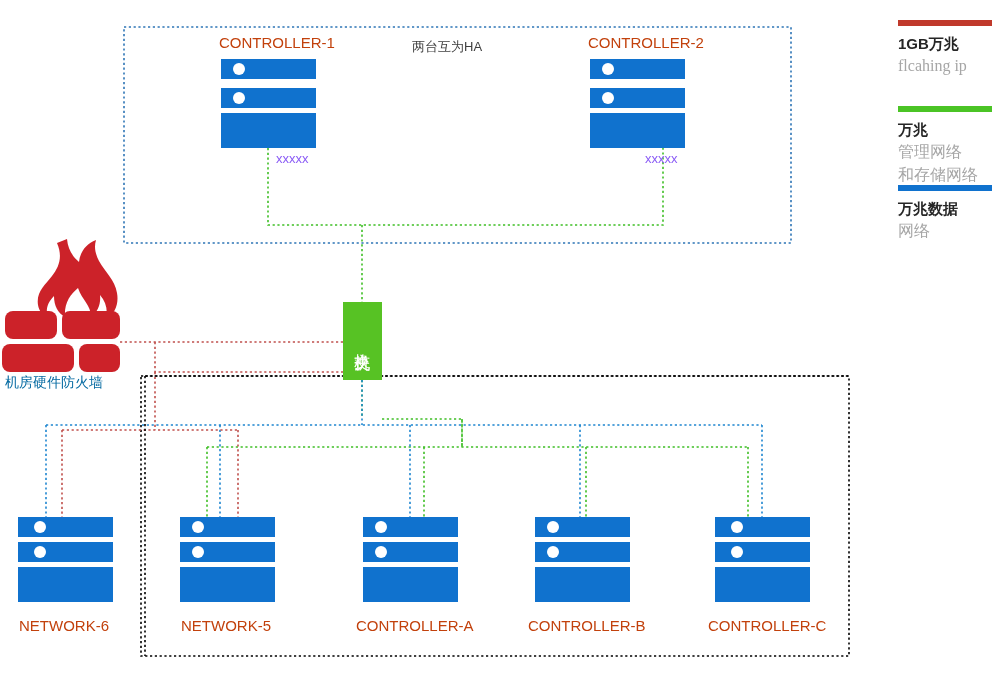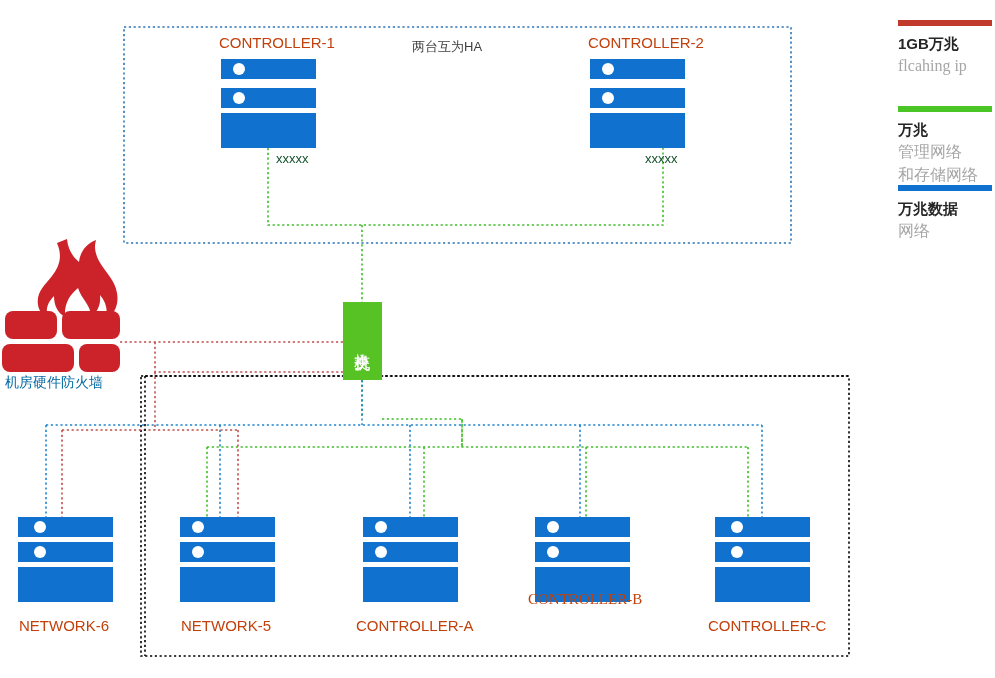--- a/index.html
+++ b/index.html
@@ -1,20 +1,20 @@
 <!DOCTYPE html>
 <html><head>
 <meta charset="utf-8">
 <style>
   html,body{margin:0;padding:0;background:#ffffff;}
   body{width:995px;height:678px;font-family:"Liberation Sans","DejaVu Sans",sans-serif;overflow:hidden;}
   #stage{position:relative;width:995px;height:678px;background:#fff;}
   svg.layer{position:absolute;left:0;top:0;width:995px;height:678px;}
   .nodelabel{position:absolute;color:#c2410c;font-size:15px;white-space:nowrap;}
-  .smalllabel{position:absolute;color:#14532d;font-size:13px;white-space:nowrap;}
+  .smalllabel{position:absolute;color:#8b5cf6;font-size:13px;white-space:nowrap;}
   .cnlabel{position:absolute;color:#3f3f3f;font-size:13px;white-space:nowrap;}
   .switchbox{position:absolute;background:#57c224;color:#ffffff;font-size:16px;
     display:flex;align-items:center;justify-content:center;letter-spacing:1px;
     writing-mode:vertical-rl;text-orientation:upright;line-height:1.08;}
   .legend{position:absolute;}
   .legbar{height:6px;width:94px;}
   .legtitle{font-size:15px;color:#262626;font-weight:bold;margin-top:9px;}
   .legsub{font-size:16px;color:#a6a6a6;line-height:1.45;font-family:Liberation Serif, serif;}
   .fwlabel{position:absolute;font-size:14px;color:#0369a1;white-space:nowrap;}
 </style>
@@ -153,21 +153,21 @@
   <div class="cnlabel" style="left:412px;top:38px;">两台互为HA</div>
 
   <div class="smalllabel" style="left:276px;top:151px;">xxxxx</div>
   <div class="smalllabel" style="left:645px;top:151px;">xxxxx</div>
 
   <div class="fwlabel" style="left:5px;top:374px;">机房硬件防火墙</div>
 
   <div class="nodelabel" style="left:19px;top:617px;">NETWORK-6</div>
   <div class="nodelabel" style="left:181px;top:617px;">NETWORK-5</div>
   <div class="nodelabel" style="left:356px;top:617px;">CONTROLLER-A</div>
-  <div class="nodelabel" style="left:528px;top:591px;font-family:Liberation Serif, serif;">CONTROLLER-B</div>
+  <div class="nodelabel" style="left:528px;top:617px;">CONTROLLER-B</div>
   <div class="nodelabel" style="left:708px;top:617px;">CONTROLLER-C</div>
 
   <div class="legend" style="left:898px;top:20px;">
     <div class="legbar" style="background:#c0392b;"></div>
     <div class="legtitle">1GB万兆</div>
     <div class="legsub">flcahing ip</div>
   </div>
 
   <div class="legend" style="left:898px;top:185px;">
     <div class="legbar" style="background:#1072ce;"></div>

